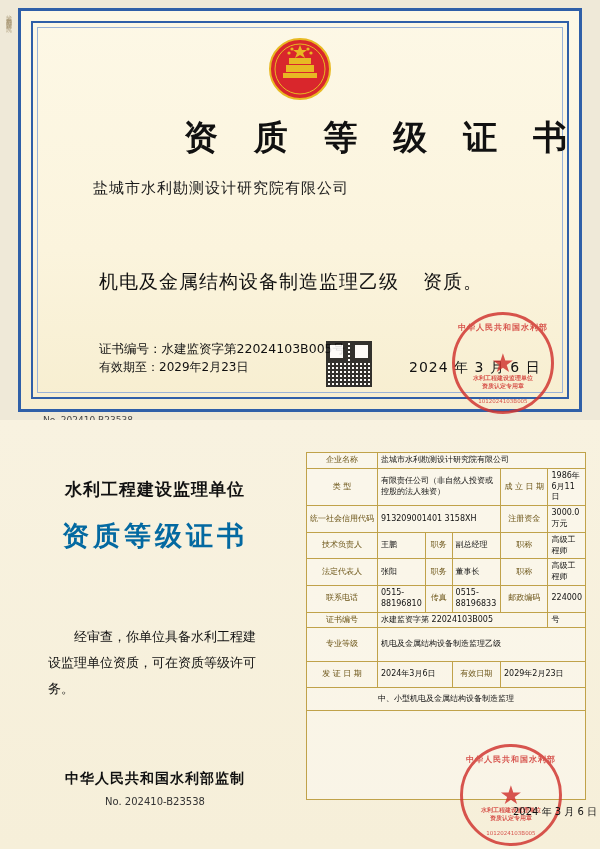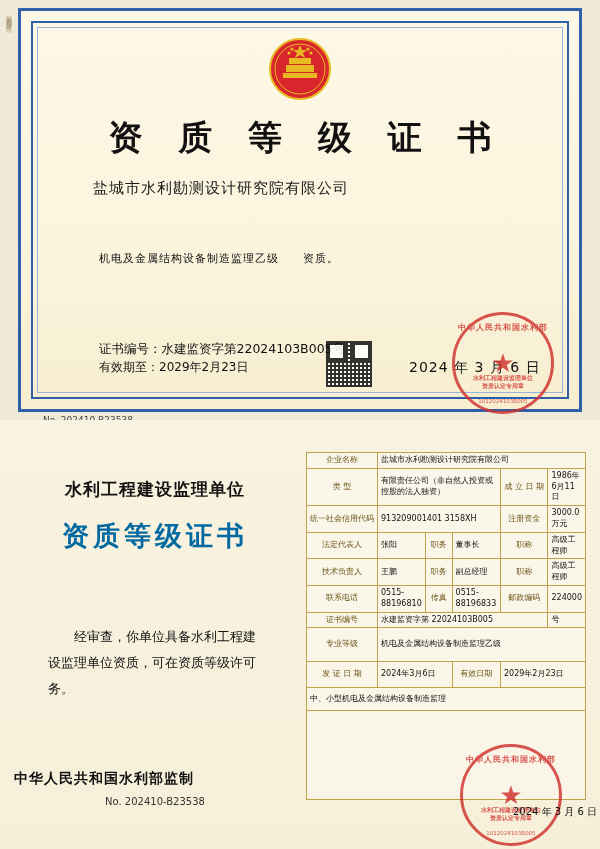--- a/index.html
+++ b/index.html
@@ -25,36 +25,36 @@
   .cert-top-inner2{
     position:absolute;left:4px;top:4px;right:4px;bottom:4px;
     border:1px solid #9ab3d8;
   }
   .emblem{
     position:absolute;left:50%;top:18px;transform:translateX(-50%);
     width:78px;height:78px;
   }
   .emblem svg{display:block;}
   .cert-title{
-    position:absolute;left:0;right:0;top:104px;text-align:center;
+    position:absolute;left:0;right:0;top:104px;text-align:right;
     font-family:"DejaVu Serif","Liberation Serif",serif;
     font-weight:bold;font-size:34px;letter-spacing:12px;color:#111;
     text-indent:12px;
   }
   .cert-company{
     position:absolute;left:72px;top:168px;
     font-size:15px;color:#1a1a1a;letter-spacing:1px;
   }
   .cert-line1{
     position:absolute;left:96px;top:212px;
     font-size:16px;font-weight:bold;color:#111;letter-spacing:1px;
   }
   .cert-line2{
-    position:absolute;left:78px;top:240px;
-    font-size:11px;color:#111;letter-spacing:1px;font-family:Liberation Serif, serif;
+    position:absolute;left:78px;top:258px;
+    font-size:19px;color:#111;letter-spacing:1px;font-family:Liberation Serif, serif;
   }
   .cert-line2 .lvl{font-weight:normal;}
   .cert-line2 .tail{margin-left:24px;}
   .cert-no{
     position:absolute;left:78px;top:330px;font-size:12.5px;color:#111;
   }
   .cert-valid{
     position:absolute;left:78px;top:348px;font-size:12px;color:#111;
   }
   .qr{
@@ -124,42 +124,42 @@
   .dup-l3{
     position:absolute;left:0;right:0;top:140px;text-align:center;
     font-size:14px;color:#111;letter-spacing:2px;
   }
   .dup-body{
     position:absolute;left:34px;top:194px;width:216px;
     font-size:13px;line-height:2.0;color:#111;text-align:justify;
   }
   .dup-body .ind{text-indent:26px;}
   .dup-issuer{
-    position:absolute;left:0;right:0;top:340px;text-align:left;
+    position:absolute;left:0;right:0;top:340px;text-align:center;
     font-weight:bold;font-size:14px;color:#111;letter-spacing:1px;
   }
   .dup-no{
     position:absolute;left:0;right:0;top:366px;text-align:center;
     font-size:10px;color:#333;
   }
 
   
   .tbl{
     position:absolute;left:306px;top:452px;width:280px;
     border:1px solid #c0a24a;border-collapse:collapse;
     font-size:8px;color:#111;background:rgba(255,255,255,.35);padding-left:32px;
   }
   .tbl td{border:1px solid #c0a24a;padding:2px 3px;vertical-align:middle;line-height:1.35;}
   .lbl{
     width:46px;text-align:center;color:#6b5416;font-size:8px;white-space:nowrap;
   }
   .val{font-size:8px;}
   .tall{height:26px;}
   .scope-head{text-align:center;color:#6b5416;height:18px;}
-  .scope-body{text-align:left;height:18px;}
+  .scope-body{text-align:center;height:18px;}
   .sign-area{height:84px;position:relative;}
 
   
   .wm{
     position:absolute;color:rgba(190,170,120,.33);
     font-family:"DejaVu Serif","Liberation Serif",serif;font-weight:bold;
     pointer-events:none;user-select:none;
   }
   .wm-a{left:330px;top:150px;font-size:56px;letter-spacing:8px;transform:rotate(-12deg);}
   .wm-b{left:190px;top:330px;font-size:46px;letter-spacing:6px;transform:rotate(-12deg);color:rgba(190,170,120,.25);}
@@ -256,36 +256,36 @@
       <td class="lbl">成 立 日 期</td>
       <td class="val">1986年6月11日</td>
     </tr>
     <tr class="tall">
       <td class="lbl">统一社会信用代码</td>
       <td class="val" colspan="3">913209001401 3158XH</td>
       <td class="lbl">注册资金</td>
       <td class="val">3000.0万元</td>
     </tr>
     <tr>
+      <td class="lbl">技术负责人</td>
+      <td class="val">王鹏</td>
+      <td class="lbl">职务</td>
+      <td class="val">副总经理</td>
+      <td class="lbl">职称</td>
+      <td class="val">高级工程师</td>
+    </tr>
+    <tr>
       <td class="lbl">法定代表人</td>
       <td class="val">张阳</td>
       <td class="lbl">职务</td>
       <td class="val">董事长</td>
       <td class="lbl">职称</td>
       <td class="val">高级工程师</td>
     </tr>
     <tr>
-      <td class="lbl">技术负责人</td>
-      <td class="val">王鹏</td>
-      <td class="lbl">职务</td>
-      <td class="val">副总经理</td>
-      <td class="lbl">职称</td>
-      <td class="val">高级工程师</td>
-    </tr>
-    <tr>
       <td class="lbl">联系电话</td>
       <td class="val">0515-88196810</td>
       <td class="lbl">传真</td>
       <td class="val">0515-88196833</td>
       <td class="lbl">邮政编码</td>
       <td class="val">224000</td>
     </tr>
     <tr>
       <td class="lbl">证书编号</td>
       <td class="val" colspan="4">水建监资字第 22024103B005</td>

